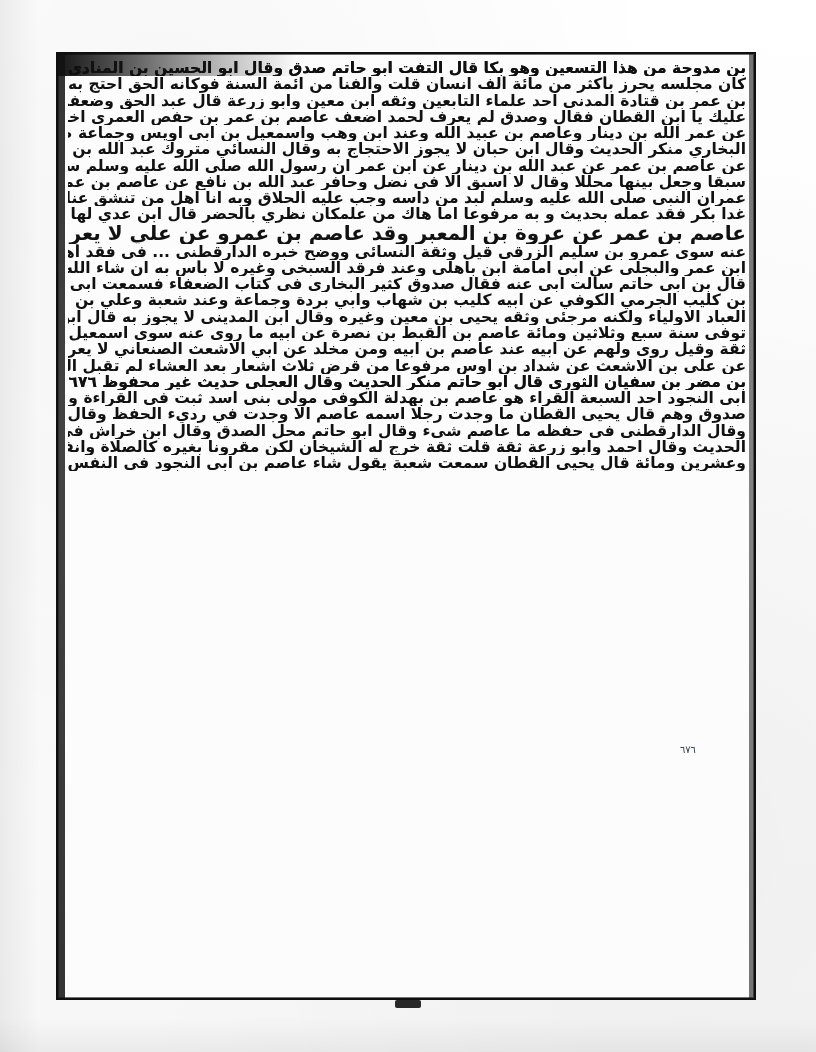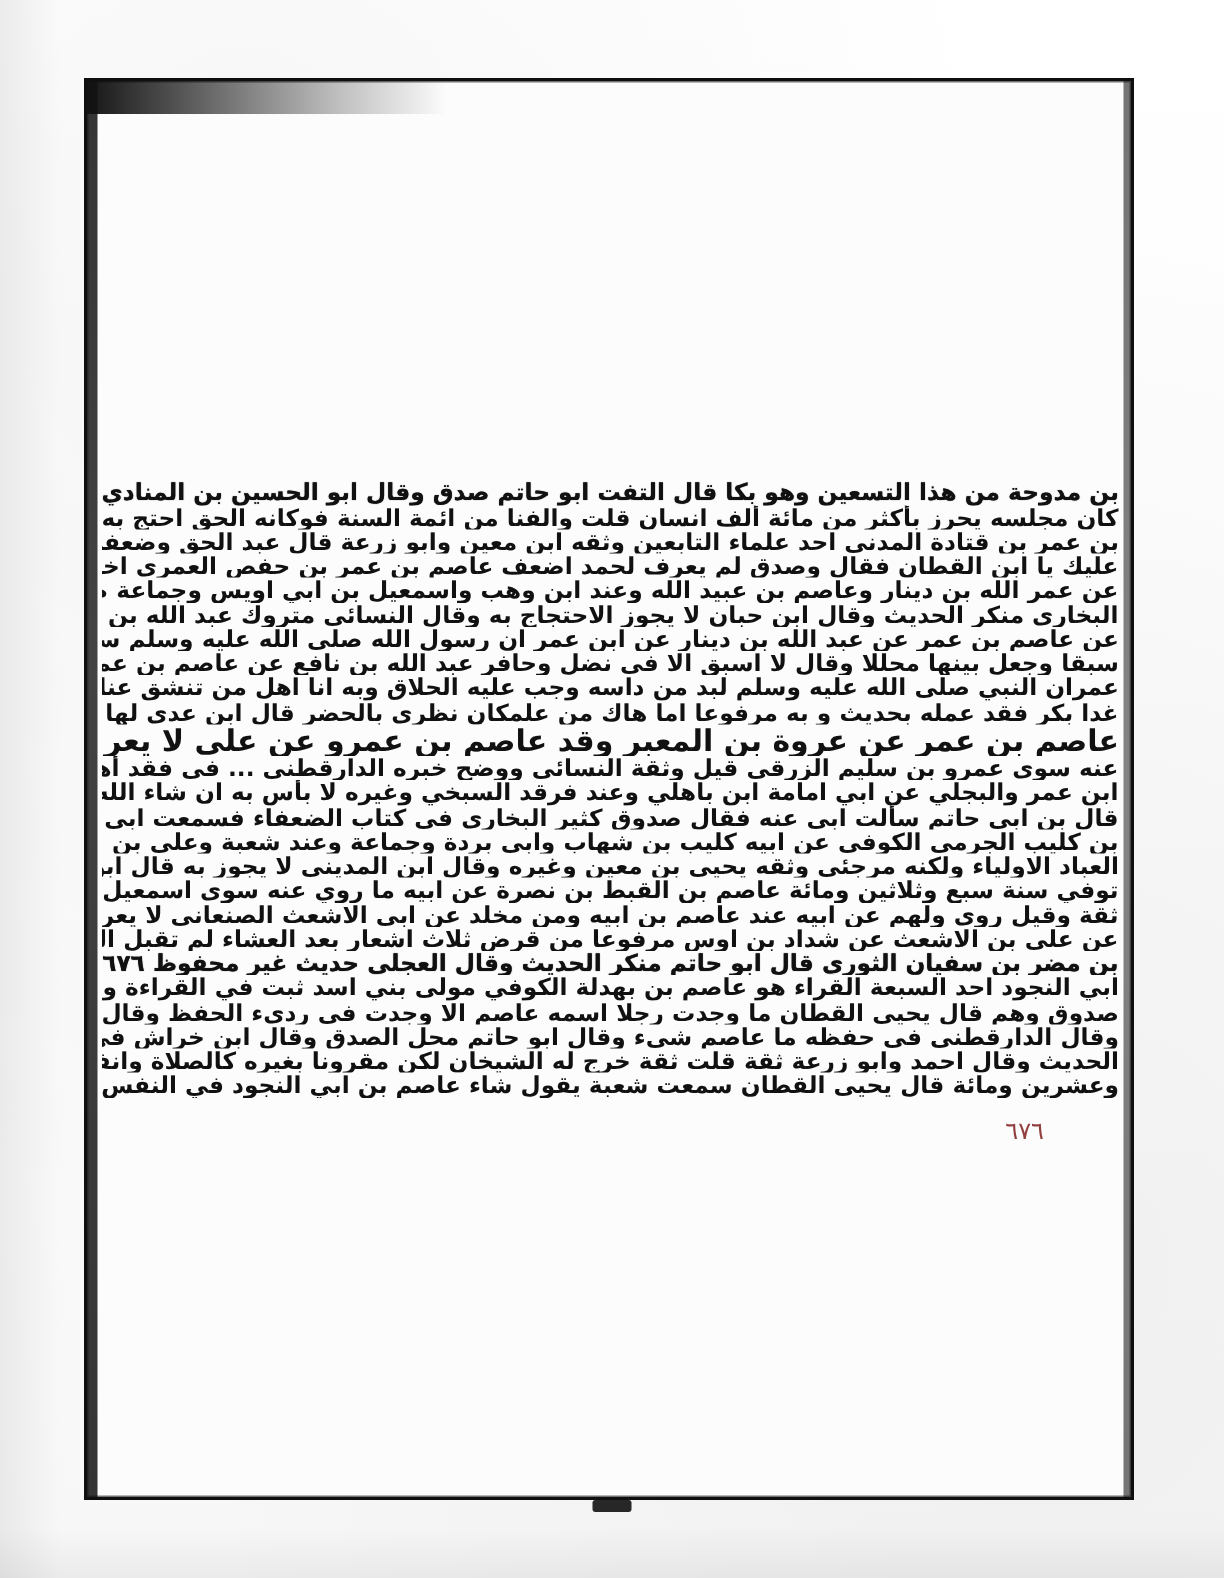--- a/index.html
+++ b/index.html
@@ -65,21 +65,21 @@
     opacity: 0.6;
   }
   .lines {
     position: absolute;
     left: 10px;
     right: 8px;
     top: 6px;
     bottom: 6px;
     display: flex;
     flex-direction: column;
-    justify-content: center;
+    justify-content: flex-start;
   }
   .line {
     direction: rtl;
     text-align: justify;
     text-align-last: justify;
     color: #111;
     font-family: "DejaVu Sans", sans-serif;
     font-size: 15.5px;
     line-height: 1.05;
     white-space: nowrap;
@@ -113,22 +113,22 @@
   }
   .edge-shadow-bottom {
     position: absolute;
     left: 0; right: 0; bottom: 0; height: 34px;
     background: linear-gradient(0deg, rgba(0,0,0,0.05), rgba(0,0,0,0));
   }
   .folio {
     position: absolute;
     right: 120px;
     top: 744px;
-    font-size: 16px;
-    color: #7f1d1d;
+    font-size: 10px;
+    color: #0f172a;
     font-family: "DejaVu Sans", sans-serif;
     letter-spacing: 1px;
     opacity: 0.85;
   }
 </style>
 </head>
 <body>
 
 <div class="page">
   <div class="paper-tone"></div>

